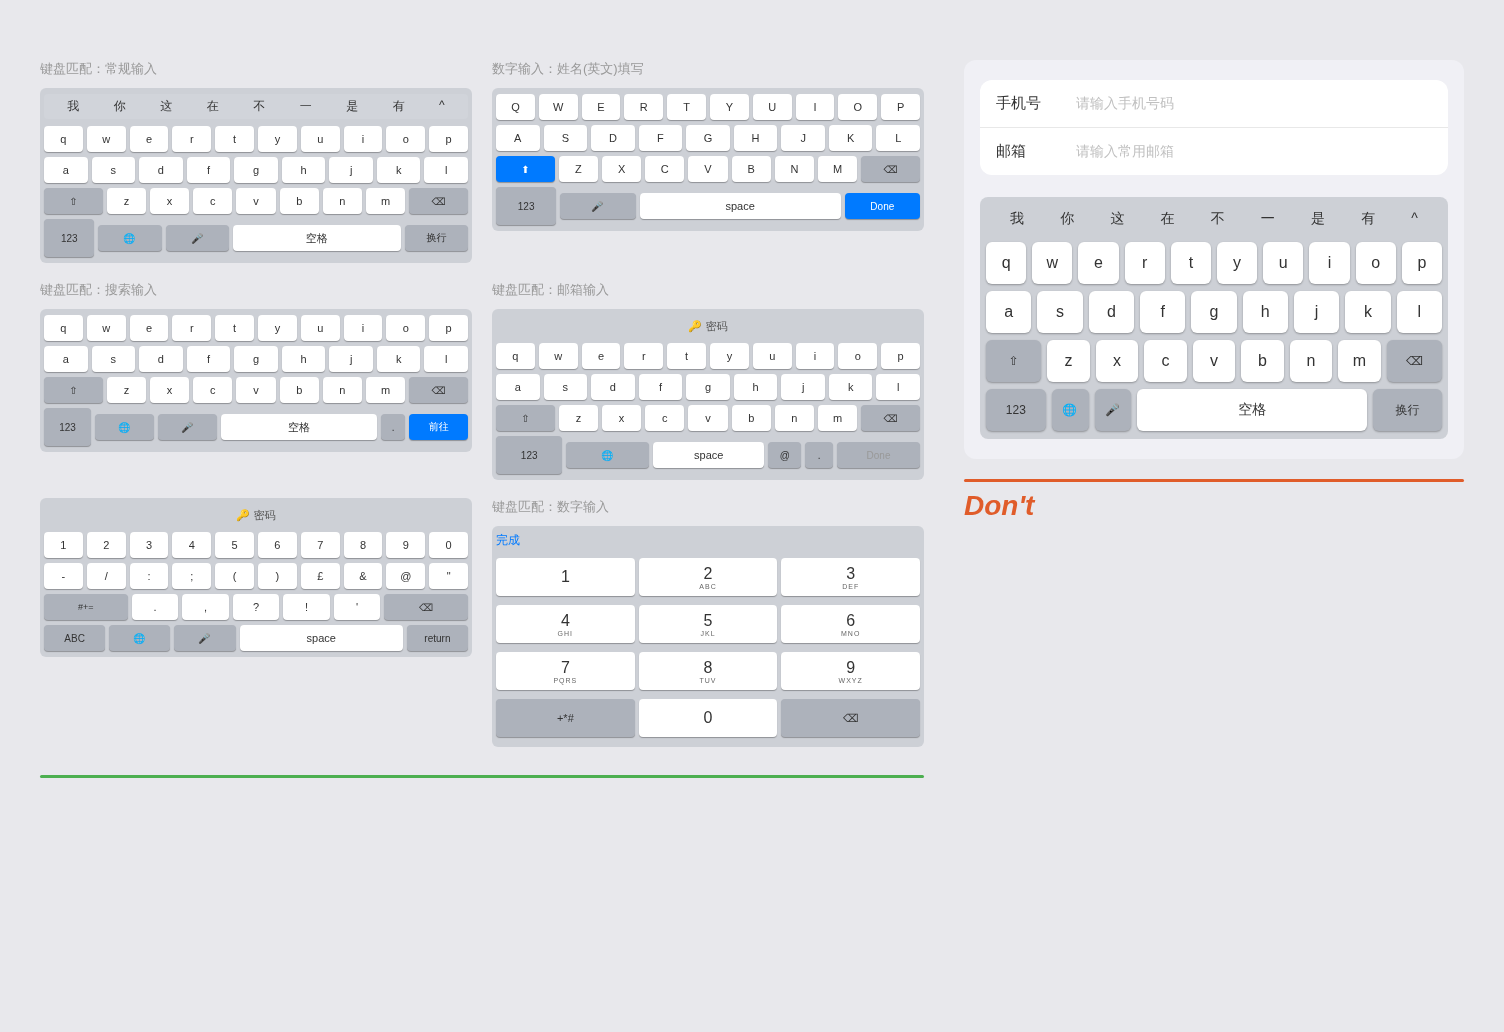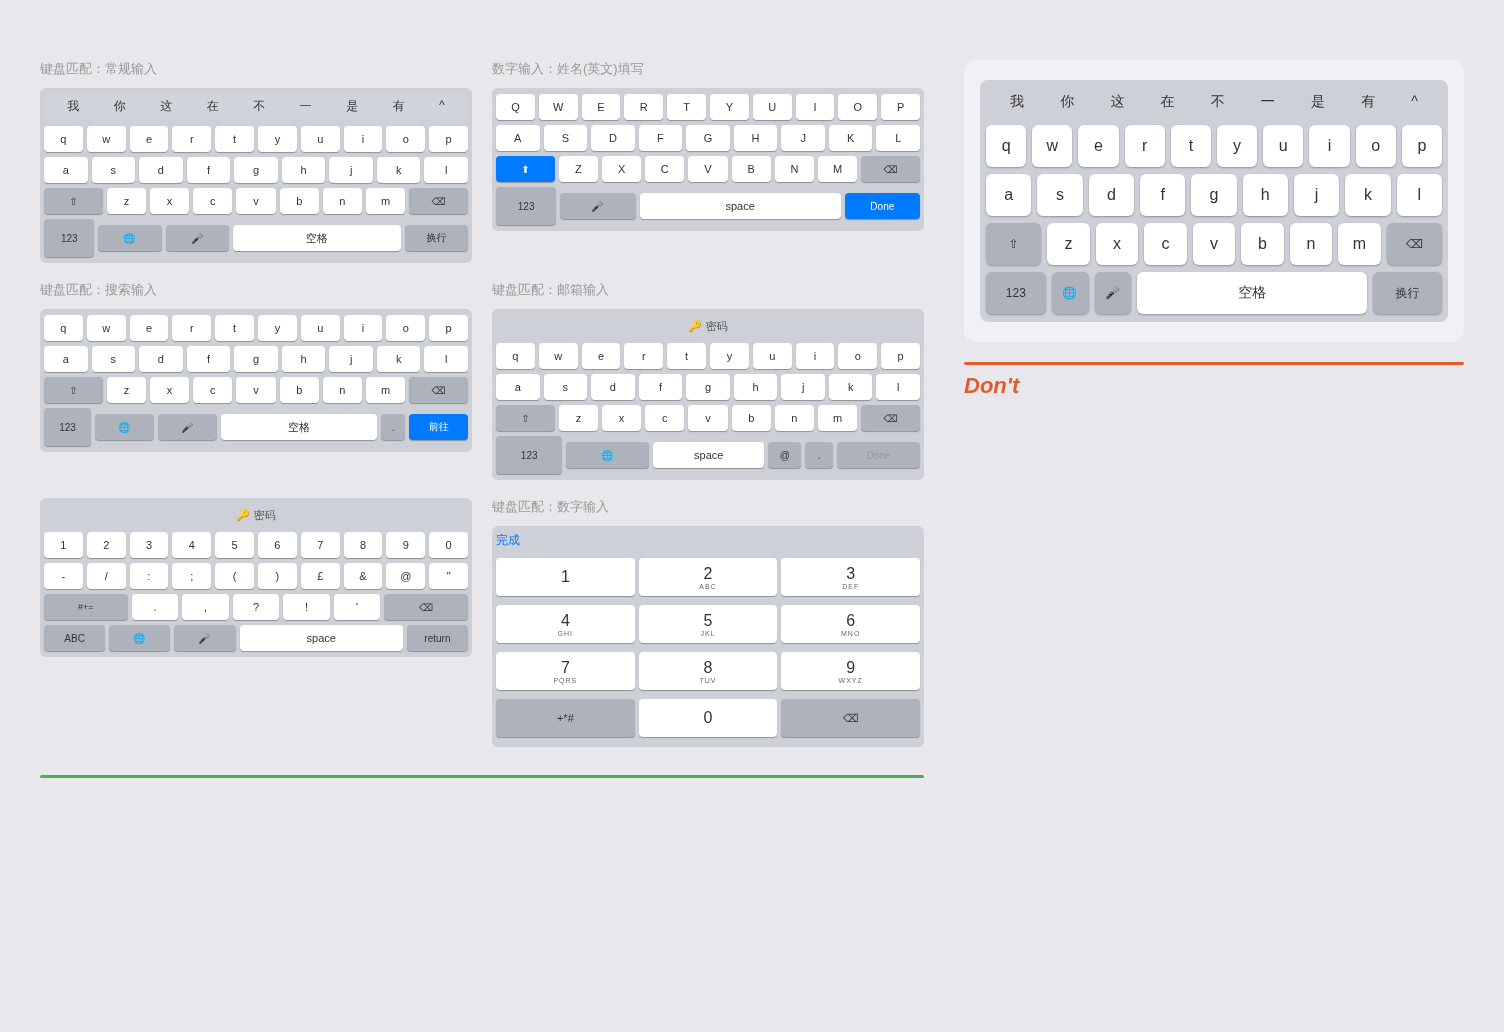--- a/index.html
+++ b/index.html
@@ -325,21 +325,21 @@
     .dont-line {
       width: 100%;
       height: 3px;
       background: #e05c2a;
       margin-top: 20px;
       margin-bottom: 8px;
       border-radius: 2px;
     }
 
     .dont-label {
-      font-size: 22px;
+      font-size: 28px;
       font-weight: 700;
       color: #e05c2a;
       font-style: italic;
     }
   </style>
 </head>
 <body>
 
 <div class="left-side">
   <div class="keyboard-grid">
@@ -660,20 +660,30 @@
     </div>
 
   </div>
 
   <div class="do-line"></div>
 </div>
 
 <div class="right-side">
   <div class="phone-mockup">
 
+    <div class="form-card">
+      <div class="form-row">
+        <span class="form-label">手机号</span>
+        <span class="form-input-placeholder">请输入手机号码</span>
+      </div>
+      <div class="form-row">
+        <span class="form-label">邮箱</span>
+        <span class="form-input-placeholder">请输入常用邮箱</span>
+      </div>
+    </div>
 
     <div class="large-keyboard">
       <div class="large-suggestion-bar">
         <span>我</span>
         <span>你</span>
         <span>这</span>
         <span>在</span>
         <span>不</span>
         <span>一</span>
         <span>是</span>

